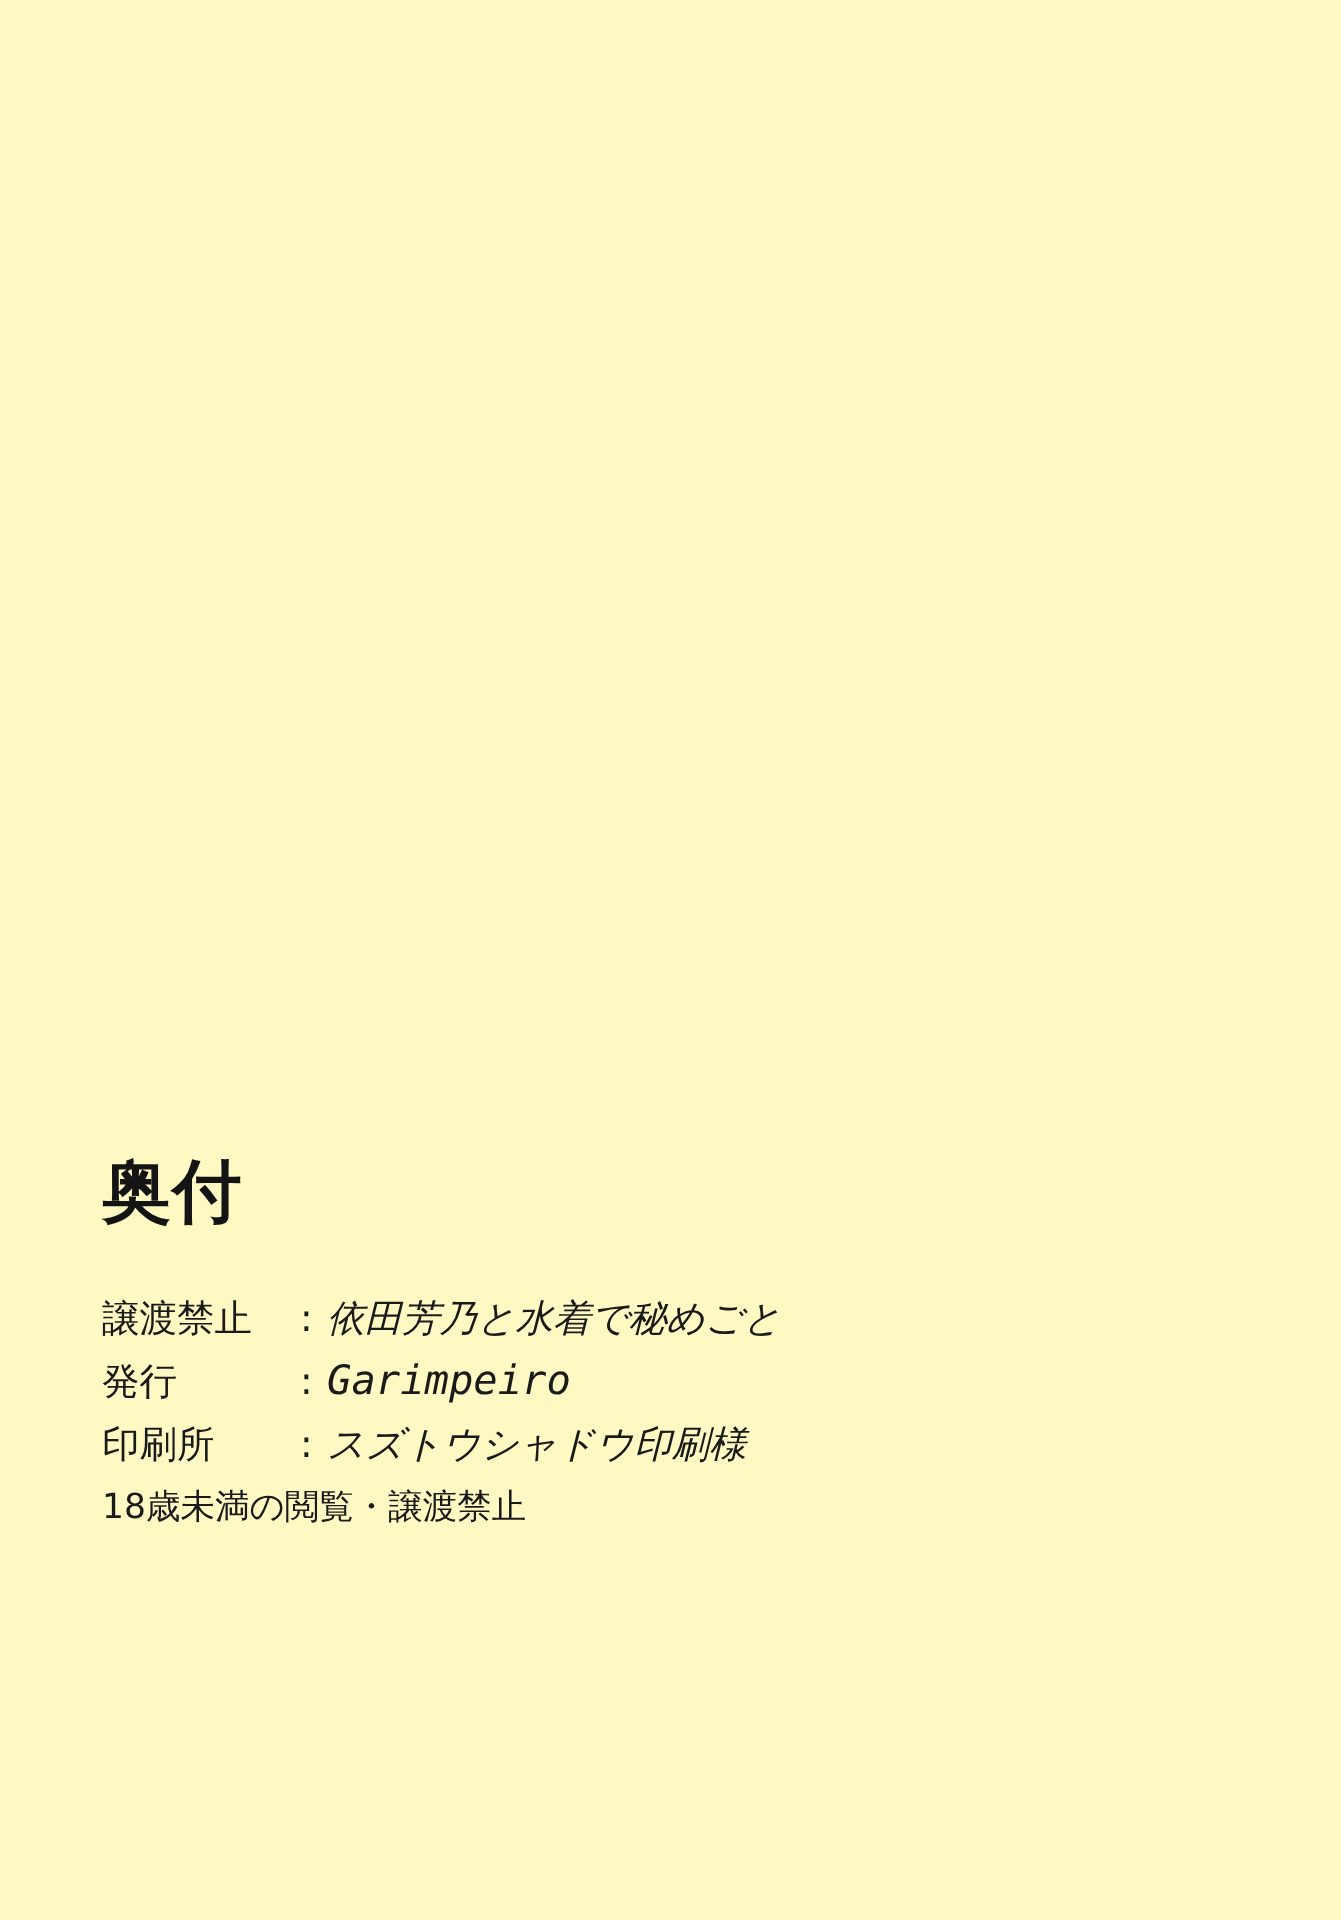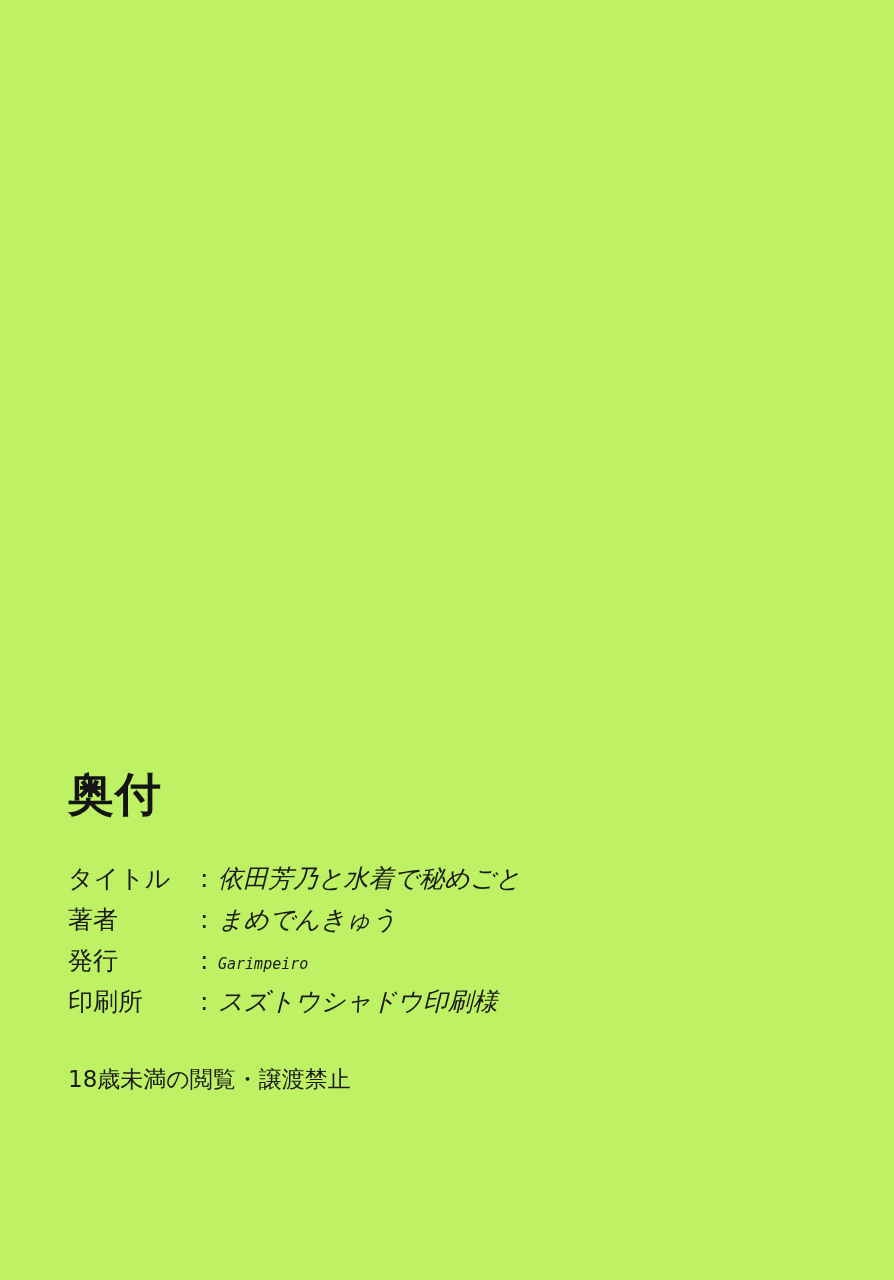--- a/index.html
+++ b/index.html
@@ -12,21 +12,21 @@
     height: 1280px;
     position: relative;
     overflow: hidden;
     font-family: "Liberation Serif", "DejaVu Serif", serif;
     color: #1a1a1a;
   }
 
   .page {
     position: absolute;
     inset: 0;
-    background: #bef264;
+    background: #fef9c3;
   }
 
   
   .colophon {
     position: absolute;
     left: 68px;
     top: 770px;
     width: 760px;
   }
 
@@ -73,26 +73,25 @@
 
   .value-cell {
     font-family: "DejaVu Sans", "Liberation Sans", sans-serif;
     letter-spacing: 0px;
     font-style: italic;
   }
 
   
   .value-cell.latin {
     font-family: "DejaVu Sans Mono", "Liberation Mono", monospace;
-    font-size: 15px;
+    font-size: 27px;
     letter-spacing: 0px;
   }
 
   .notices {
-    margin-top: 36px;
   }
 
   .notice-line {
     font-family: "DejaVu Sans", "Liberation Sans", sans-serif;
     font-size: 23px;
     line-height: 1.65;
     color: #1a1a1a;
     white-space: nowrap;
   }
 </style>
@@ -102,31 +101,26 @@
 <div class="page">
 
   <div class="colophon">
 
     <h1 class="colophon-heading">奥付</h1>
 
     <table class="info-table">
       <tbody>
 
         <tr>
-          <td class="label-cell">タイトル</td>
+          <td class="label-cell">譲渡禁止</td>
           <td class="sep-cell">:</td>
           <td class="value-cell">依田芳乃と水着で秘めごと</td>
         </tr>
 
 
-        <tr>
-          <td class="label-cell">著者</td>
-          <td class="sep-cell">:</td>
-          <td class="value-cell">まめでんきゅう</td>
-        </tr>
 
         <tr>
           <td class="label-cell">発行</td>
           <td class="sep-cell">:</td>
           <td class="value-cell latin">Garimpeiro</td>
         </tr>
 
         <tr>
           <td class="label-cell">印刷所</td>
           <td class="sep-cell">:</td>

